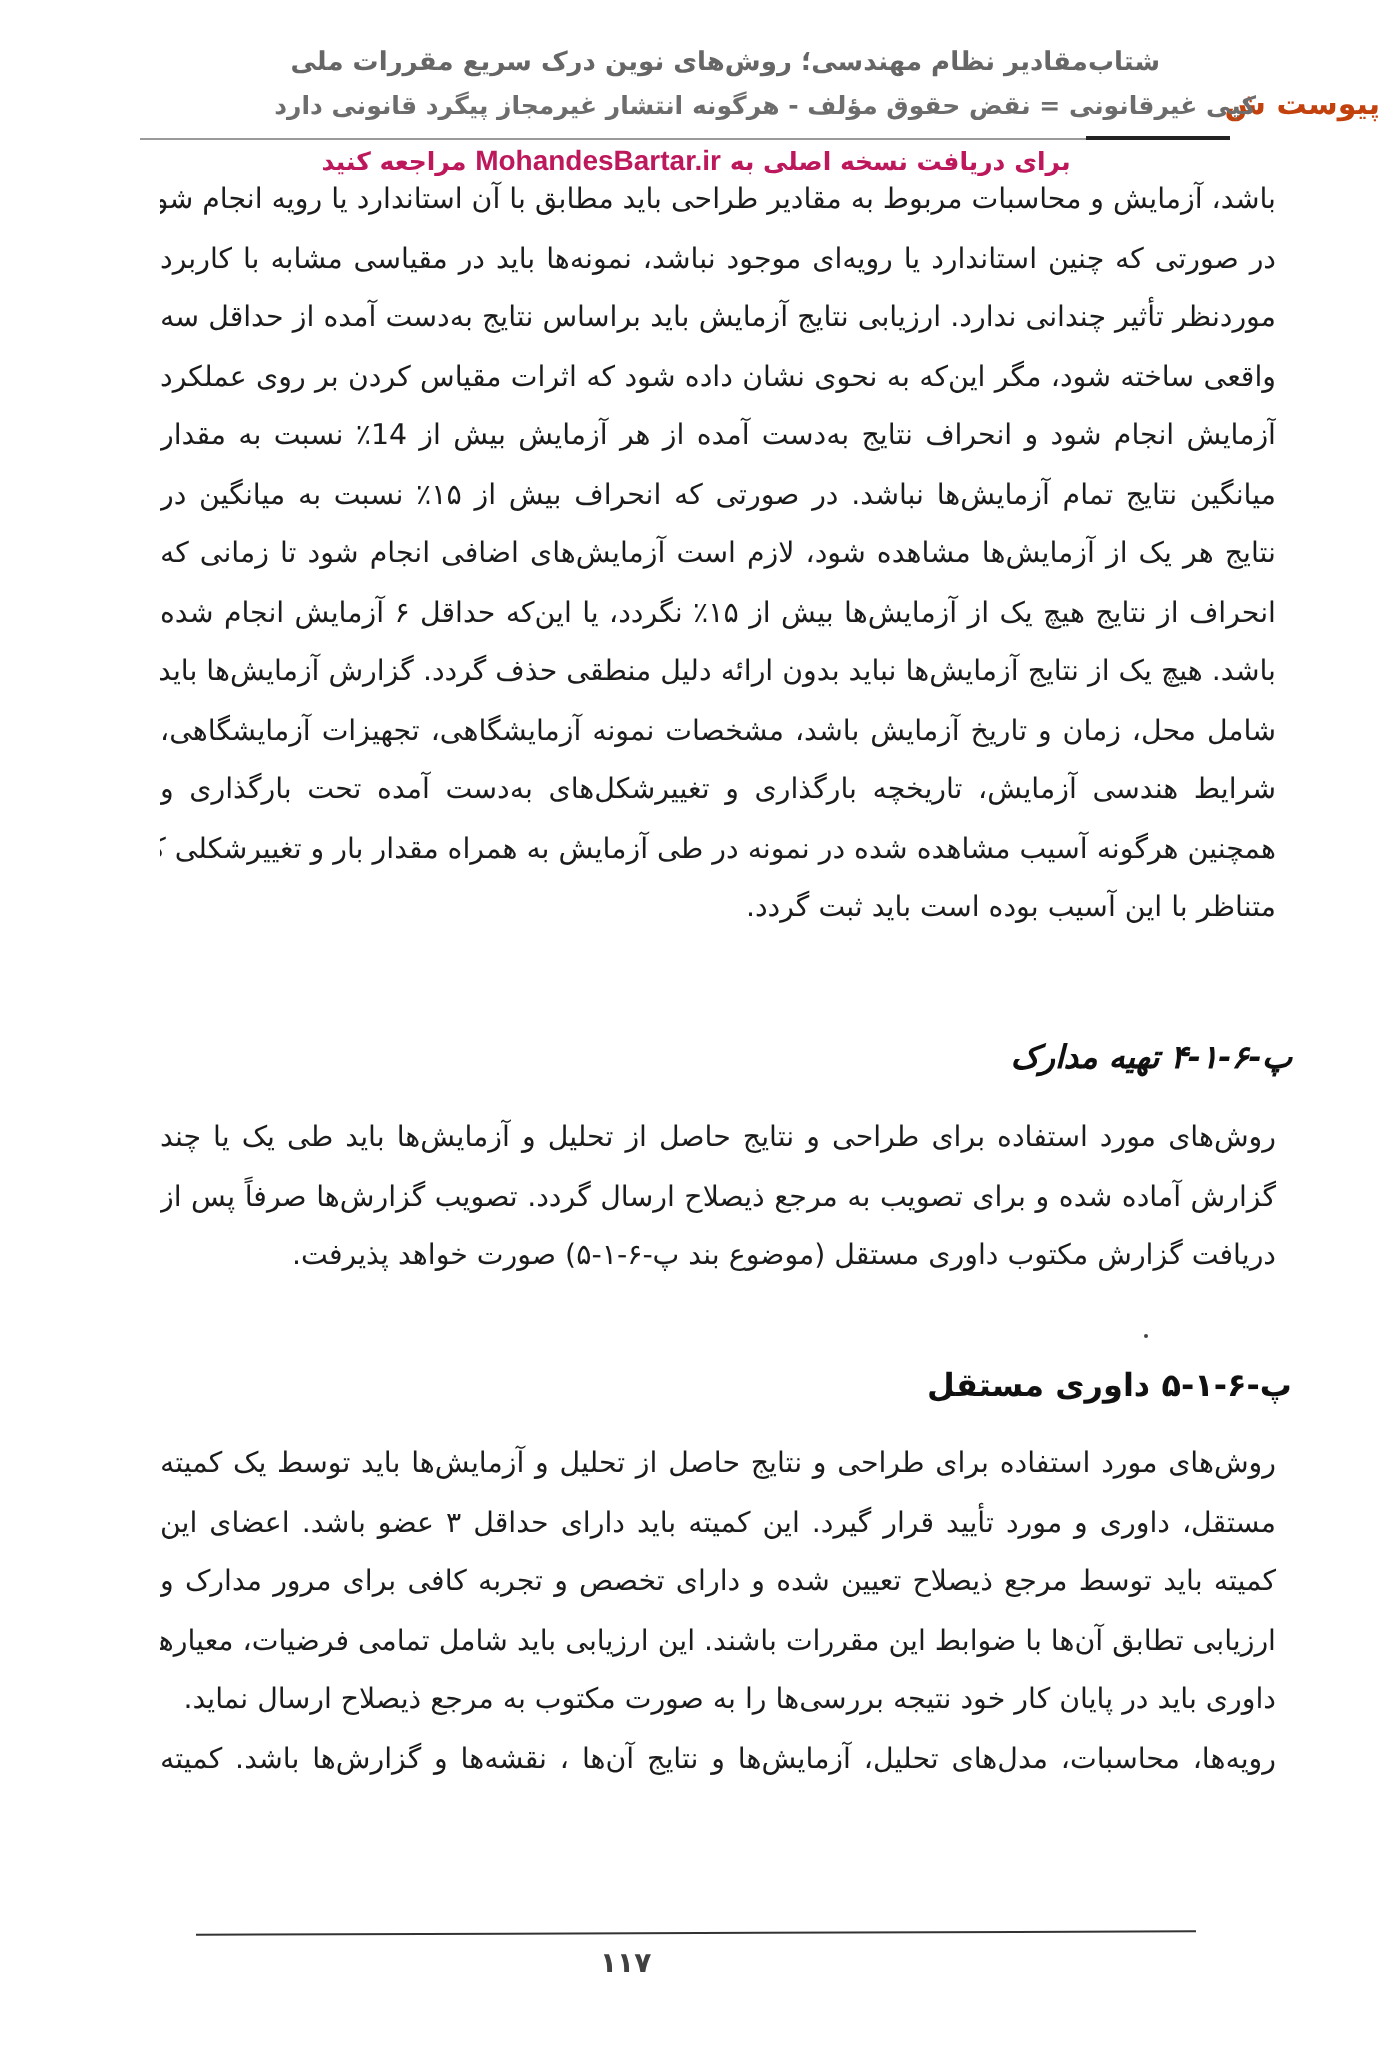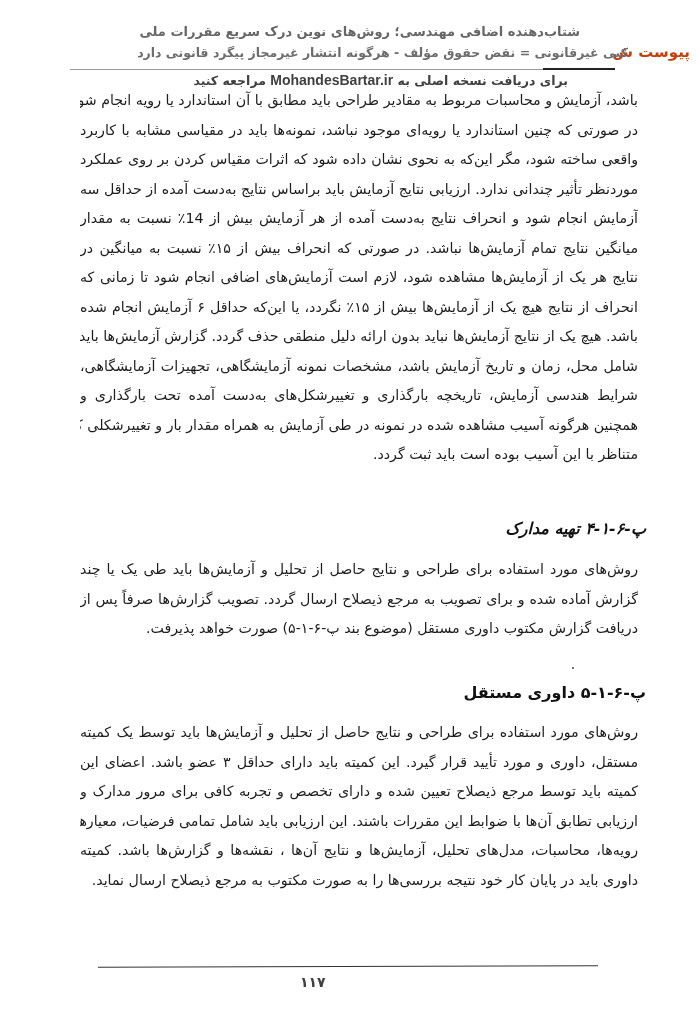--- a/index.html
+++ b/index.html
@@ -70,26 +70,27 @@
     .header-rule-dark {
       position: absolute;
       top: 68px;
       left: 543px;
       width: 72px;
       border-top: 2px solid #222;
     }
     .wm-line3 {
       position: absolute;
       top: 72px;
-      left: 148px;
+      left: 138px;
       width: 420px;
+      text-align: center;
       direction: rtl;
       font-size: 12.5px;
       font-weight: bold;
-      color: #404040;
+      color: #be185d;
       white-space: nowrap;
     }
     .wm-line3 .latin {
       font-family: "Liberation Sans", sans-serif;
       font-size: 14px;
       direction: ltr;
       unicode-bidi: embed;
     }
     .body-text {
       position: absolute;
@@ -161,41 +162,41 @@
       height: 2px;
       background: #444;
       border-radius: 1px;
     }
   </style>
 </head>
 <body>
 
 <div class="page">
 
-  <div class="wm-line1">شتاب‌دهنده اضافی مهندسی؛ روش‌های نوین درک سریع مقررات ملی</div>
+  <div class="wm-line1">شتاب‌مقادیر نظام مهندسی؛ روش‌های نوین درک سریع مقررات ملی</div>
 
   <div class="header-row">
     <span class="running-head">پیوست ش</span>
     <span class="wm-line2">کپی غیرقانونی = نقض حقوق مؤلف - هرگونه انتشار غیرمجاز پیگرد قانونی دارد</span>
   </div>
 
   <div class="header-rule"></div>
   <div class="header-rule-dark"></div>
 
   <div class="wm-line3">
     <span>برای دریافت نسخه اصلی به</span>
     <span class="latin">MohandesBartar.ir</span>
     <span>مراجعه کنید</span>
   </div>
 
   <div class="body-text p1">
     <span class="ln">باشد، آزمایش و محاسبات مربوط به مقادیر طراحی باید مطابق با آن استاندارد یا رویه انجام شود.</span>
     <span class="ln">در صورتی که چنین استاندارد یا رویه‌ای موجود نباشد، نمونه‌ها باید در مقیاسی مشابه با کاربرد</span>
+    <span class="ln">موردنظر تأثیر چندانی ندارد. ارزیابی نتایج آزمایش باید براساس نتایج به‌دست آمده از حداقل سه</span>
     <span class="ln">واقعی ساخته شود، مگر این‌که به نحوی نشان داده شود که اثرات مقیاس کردن بر روی عملکرد</span>
-    <span class="ln">موردنظر تأثیر چندانی ندارد. ارزیابی نتایج آزمایش باید براساس نتایج به‌دست آمده از حداقل سه</span>
     <span class="ln">آزمایش انجام شود و انحراف نتایج به‌دست آمده از هر آزمایش بیش از 14٪ نسبت به مقدار</span>
     <span class="ln">میانگین نتایج تمام آزمایش‌ها نباشد. در صورتی که انحراف بیش از ۱۵٪ نسبت به میانگین در</span>
     <span class="ln">نتایج هر یک از آزمایش‌ها مشاهده شود، لازم است آزمایش‌های اضافی انجام شود تا زمانی که</span>
     <span class="ln">انحراف از نتایج هیچ یک از آزمایش‌ها بیش از ۱۵٪ نگردد، یا این‌که حداقل ۶ آزمایش انجام شده</span>
     <span class="ln">باشد. هیچ یک از نتایج آزمایش‌ها نباید بدون ارائه دلیل منطقی حذف گردد. گزارش آزمایش‌ها باید</span>
     <span class="ln">شامل محل، زمان و تاریخ آزمایش باشد، مشخصات نمونه آزمایشگاهی، تجهیزات آزمایشگاهی،</span>
     <span class="ln">شرایط هندسی آزمایش، تاریخچه بارگذاری و تغییرشکل‌های به‌دست آمده تحت بارگذاری و</span>
     <span class="ln">همچنین هرگونه آسیب مشاهده شده در نمونه در طی آزمایش به همراه مقدار بار و تغییرشکلی که</span>
     <span class="ln last">متناظر با این آسیب بوده است باید ثبت گردد.</span>
   </div>
@@ -210,20 +211,20 @@
 
   <div class="stray-dot"></div>
 
   <div class="h2">پ-۶-۱-۵  داوری مستقل</div>
 
   <div class="body-text p3">
     <span class="ln">روش‌های مورد استفاده برای طراحی و نتایج حاصل از تحلیل و آزمایش‌ها باید توسط یک کمیته</span>
     <span class="ln">مستقل، داوری و مورد تأیید قرار گیرد. این کمیته باید دارای حداقل ۳ عضو باشد. اعضای این</span>
     <span class="ln">کمیته باید توسط مرجع ذیصلاح تعیین شده و دارای تخصص و تجربه کافی برای مرور مدارک و</span>
     <span class="ln">ارزیابی تطابق آن‌ها با ضوابط این مقررات باشند. این ارزیابی باید شامل تمامی فرضیات، معیارها،</span>
+    <span class="ln last">داوری باید در پایان کار خود نتیجه بررسی‌ها را به صورت مکتوب به مرجع ذیصلاح ارسال نماید.</span>
     <span class="ln">رویه‌ها، محاسبات، مدل‌های تحلیل، آزمایش‌ها و نتایج آن‌ها ، نقشه‌ها و گزارش‌ها باشد. کمیته</span>
-    <span class="ln last">داوری باید در پایان کار خود نتیجه بررسی‌ها را به صورت مکتوب به مرجع ذیصلاح ارسال نماید.</span>
   </div>
 
   <div class="footer-rule"></div>
   <div class="page-number">۱۱۷</div>
 
 </div>
 
 </body></html>

